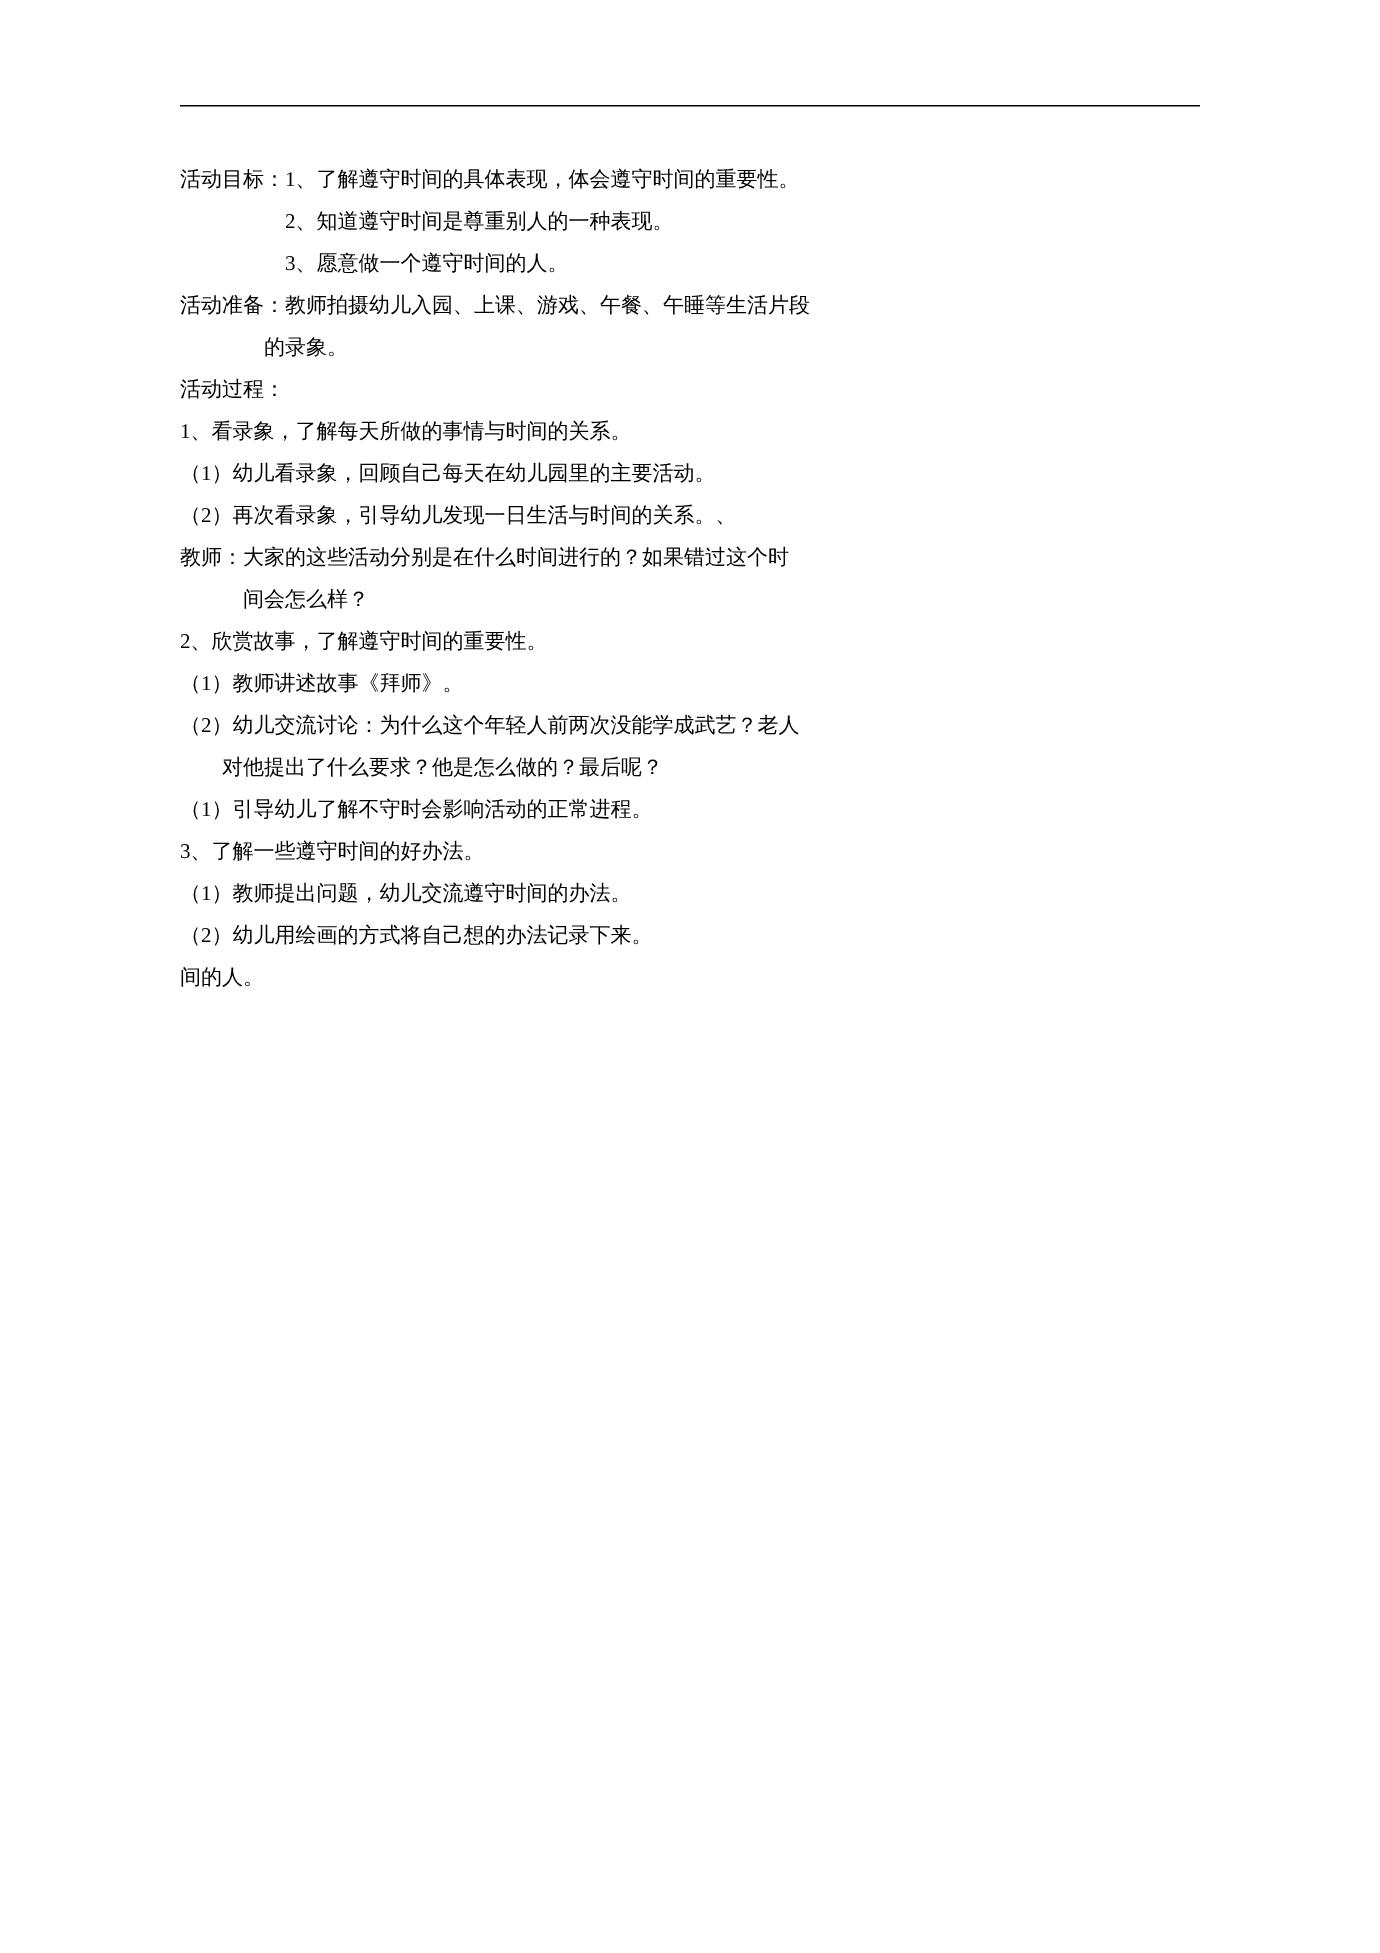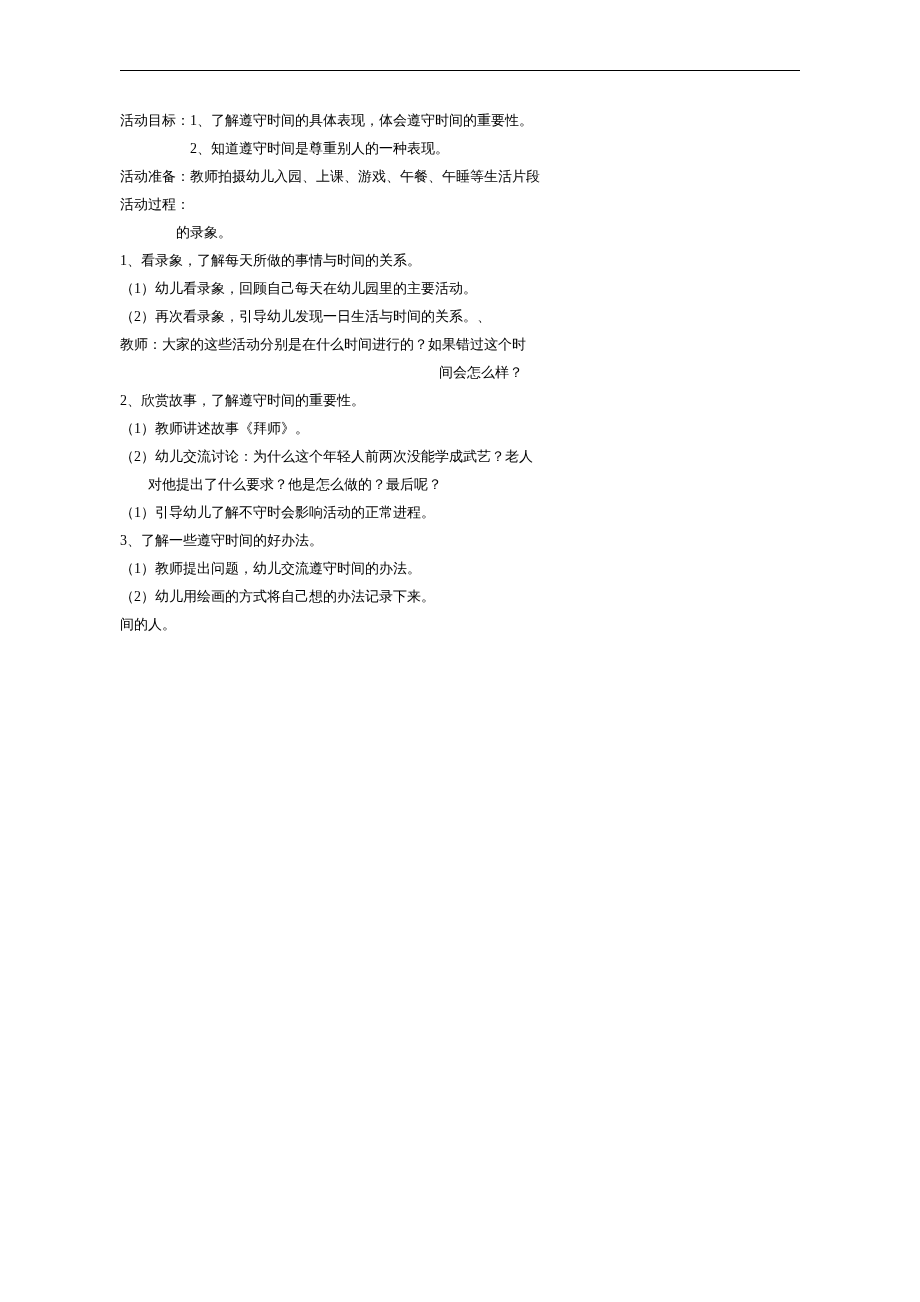--- a/index.html
+++ b/index.html
@@ -30,37 +30,37 @@
       display: block;
     }
     .indent-1 {
       padding-left: 5em;
     }
     .indent-2 {
       padding-left: 4em;
     }
     .indent-3 {
       padding-left: 3em;
-      text-align: center;
     }
     .indent-4 {
       padding-left: 2em;
     }
   </style>
 </head>
 <body>
 
 <div class="page">
   <div class="divider"></div>
   <div class="content">
     <span class="line">活动目标：1、了解遵守时间的具体表现，体会遵守时间的重要性。</span>
     <span class="line indent-1">2、知道遵守时间是尊重别人的一种表现。</span>
+    <span class="line indent-1">3、愿意做一个遵守时间的人。</span>
     <span class="line">活动准备：教师拍摄幼儿入园、上课、游戏、午餐、午睡等生活片段</span>
+    <span class="line indent-2">的录象。</span>
     <span class="line">活动过程：</span>
-    <span class="line indent-2">的录象。</span>
     <span class="line">1、看录象，了解每天所做的事情与时间的关系。</span>
     <span class="line">（1）幼儿看录象，回顾自己每天在幼儿园里的主要活动。</span>
     <span class="line">（2）再次看录象，引导幼儿发现一日生活与时间的关系。、</span>
     <span class="line"> 教师：大家的这些活动分别是在什么时间进行的？如果错过这个时</span>
     <span class="line indent-3">间会怎么样？</span>
     <span class="line">2、欣赏故事，了解遵守时间的重要性。</span>
     <span class="line">（1）教师讲述故事《拜师》。</span>
     <span class="line">（2）幼儿交流讨论：为什么这个年轻人前两次没能学成武艺？老人</span>
     <span class="line indent-4">对他提出了什么要求？他是怎么做的？最后呢？</span>
     <span class="line">（1）引导幼儿了解不守时会影响活动的正常进程。</span>

